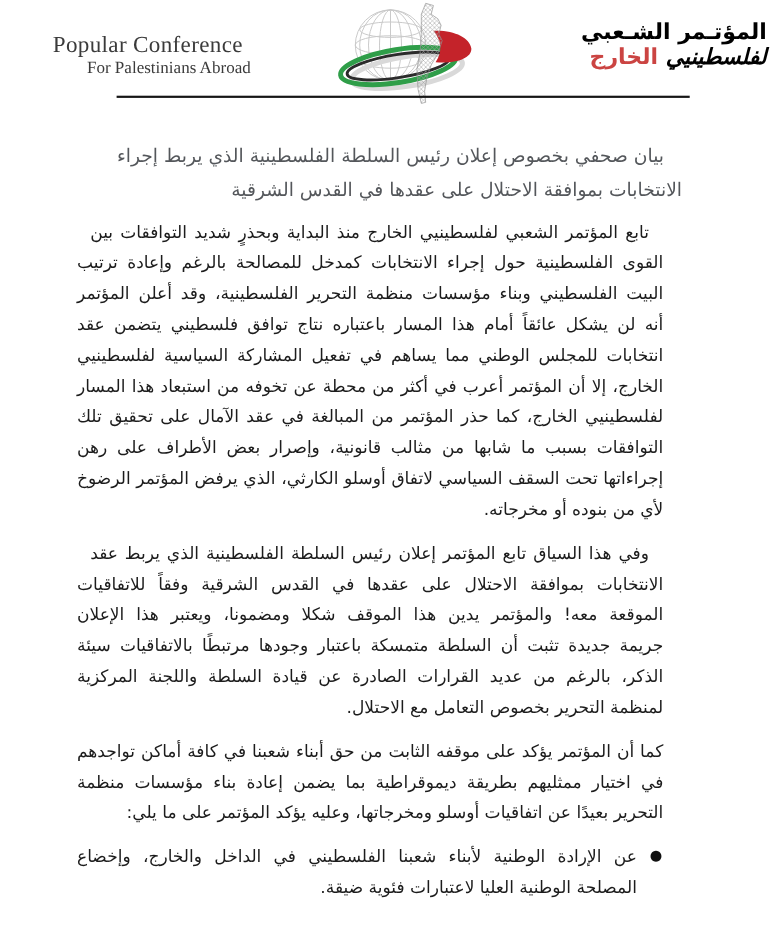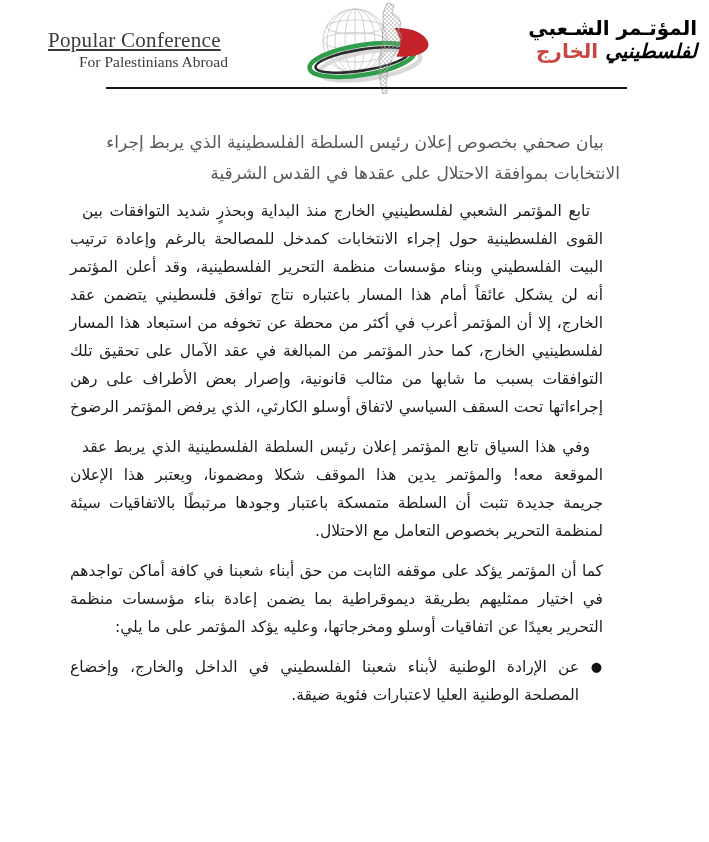--- a/index.html
+++ b/index.html
@@ -5,21 +5,21 @@
   html,body { margin:0; padding:0; background:#ffffff; }
   .page {
     position:relative; width:709px; height:842px; background:#ffffff;
     font-family:"DejaVu Sans", sans-serif; overflow:hidden; margin:0 auto;
   }
   
   .org-en {
     position:absolute; left:48px; top:28px; color:#3b3b3b;
     font-family:"Liberation Serif","DejaVu Serif",serif;
   }
-  .org-en .en1 { font-size:21px; line-height:24px; letter-spacing:0.3px;text-decoration:underline; }
+  .org-en .en1 { font-size:21px; line-height:24px; letter-spacing:0.3px; }
   .org-en .en2 { font-size:15.5px; line-height:19px;margin-left:31px; }
   .logo { position:absolute; left:295px; top:1px; width:140px; height:98px; }
   .org-ar { position:absolute; right:12px; top:17px; text-align:right; }
   .org-ar .ar1 { font-size:20px; line-height:23px; color:#000000; font-weight:bold; }
   .org-ar .ar2 { font-size:20px; line-height:23px; font-weight:bold; }
   .org-ar .green { color:#000000;font-style:italic; }
   .org-ar .red   { color:#cb4442; }
   .rule { position:absolute; left:106px; top:87px; width:521px; height:2px; background:#161616; }
   
   .title {
@@ -93,29 +93,33 @@
       <div class="tline">بيان صحفي بخصوص إعلان رئيس السلطة الفلسطينية الذي يربط إجراء</div>
       <div class="tline last">الانتخابات بموافقة الاحتلال على عقدها في القدس الشرقية</div>
     </div>
 
   <div class="docbody" dir="rtl" lang="ar">
     <div class="para indent">
         <div class="tline">تابع المؤتمر الشعبي لفلسطينيي الخارج منذ البداية وبحذرٍ شديد التوافقات بين</div>
         <div class="tline">القوى الفلسطينية حول إجراء الانتخابات كمدخل للمصالحة بالرغم وإعادة ترتيب</div>
         <div class="tline">البيت الفلسطيني وبناء مؤسسات منظمة التحرير الفلسطينية، وقد أعلن المؤتمر</div>
         <div class="tline">أنه لن يشكل عائقاً أمام هذا المسار باعتباره نتاج توافق فلسطيني يتضمن عقد</div>
+        <div class="tline">انتخابات للمجلس الوطني مما يساهم في تفعيل المشاركة السياسية لفلسطينيي</div>
         <div class="tline">الخارج، إلا أن المؤتمر أعرب في أكثر من محطة عن تخوفه من استبعاد هذا المسار</div>
         <div class="tline">لفلسطينيي الخارج، كما حذر المؤتمر من المبالغة في عقد الآمال على تحقيق تلك</div>
         <div class="tline">التوافقات بسبب ما شابها من مثالب قانونية، وإصرار بعض الأطراف على رهن</div>
         <div class="tline">إجراءاتها تحت السقف السياسي لاتفاق أوسلو الكارثي، الذي يرفض المؤتمر الرضوخ</div>
+        <div class="tline last">لأي من بنوده أو مخرجاته.</div>
       </div>
     <div class="para indent">
         <div class="tline">وفي هذا السياق تابع المؤتمر إعلان رئيس السلطة الفلسطينية الذي يربط عقد</div>
+        <div class="tline">الانتخابات بموافقة الاحتلال على عقدها في القدس الشرقية وفقاً للاتفاقيات</div>
         <div class="tline">الموقعة معه!  والمؤتمر يدين هذا الموقف شكلا ومضمونا، ويعتبر هذا الإعلان</div>
         <div class="tline">جريمة جديدة تثبت أن السلطة متمسكة باعتبار وجودها مرتبطًا بالاتفاقيات سيئة</div>
+        <div class="tline">الذكر، بالرغم من عديد القرارات الصادرة عن قيادة السلطة واللجنة المركزية</div>
         <div class="tline last">لمنظمة التحرير بخصوص التعامل مع الاحتلال.</div>
       </div>
     <div class="para">
         <div class="tline">كما أن المؤتمر يؤكد على موقفه الثابت من حق أبناء شعبنا في كافة أماكن تواجدهم</div>
         <div class="tline">في اختيار ممثليهم بطريقة ديموقراطية بما يضمن إعادة بناء مؤسسات منظمة</div>
         <div class="tline last">التحرير بعيدًا عن اتفاقيات أوسلو ومخرجاتها، وعليه يؤكد المؤتمر على ما يلي:</div>
       </div>
     <div class="bullet-item">
       <span class="dot">●</span>
       <div class="bullet-text">

